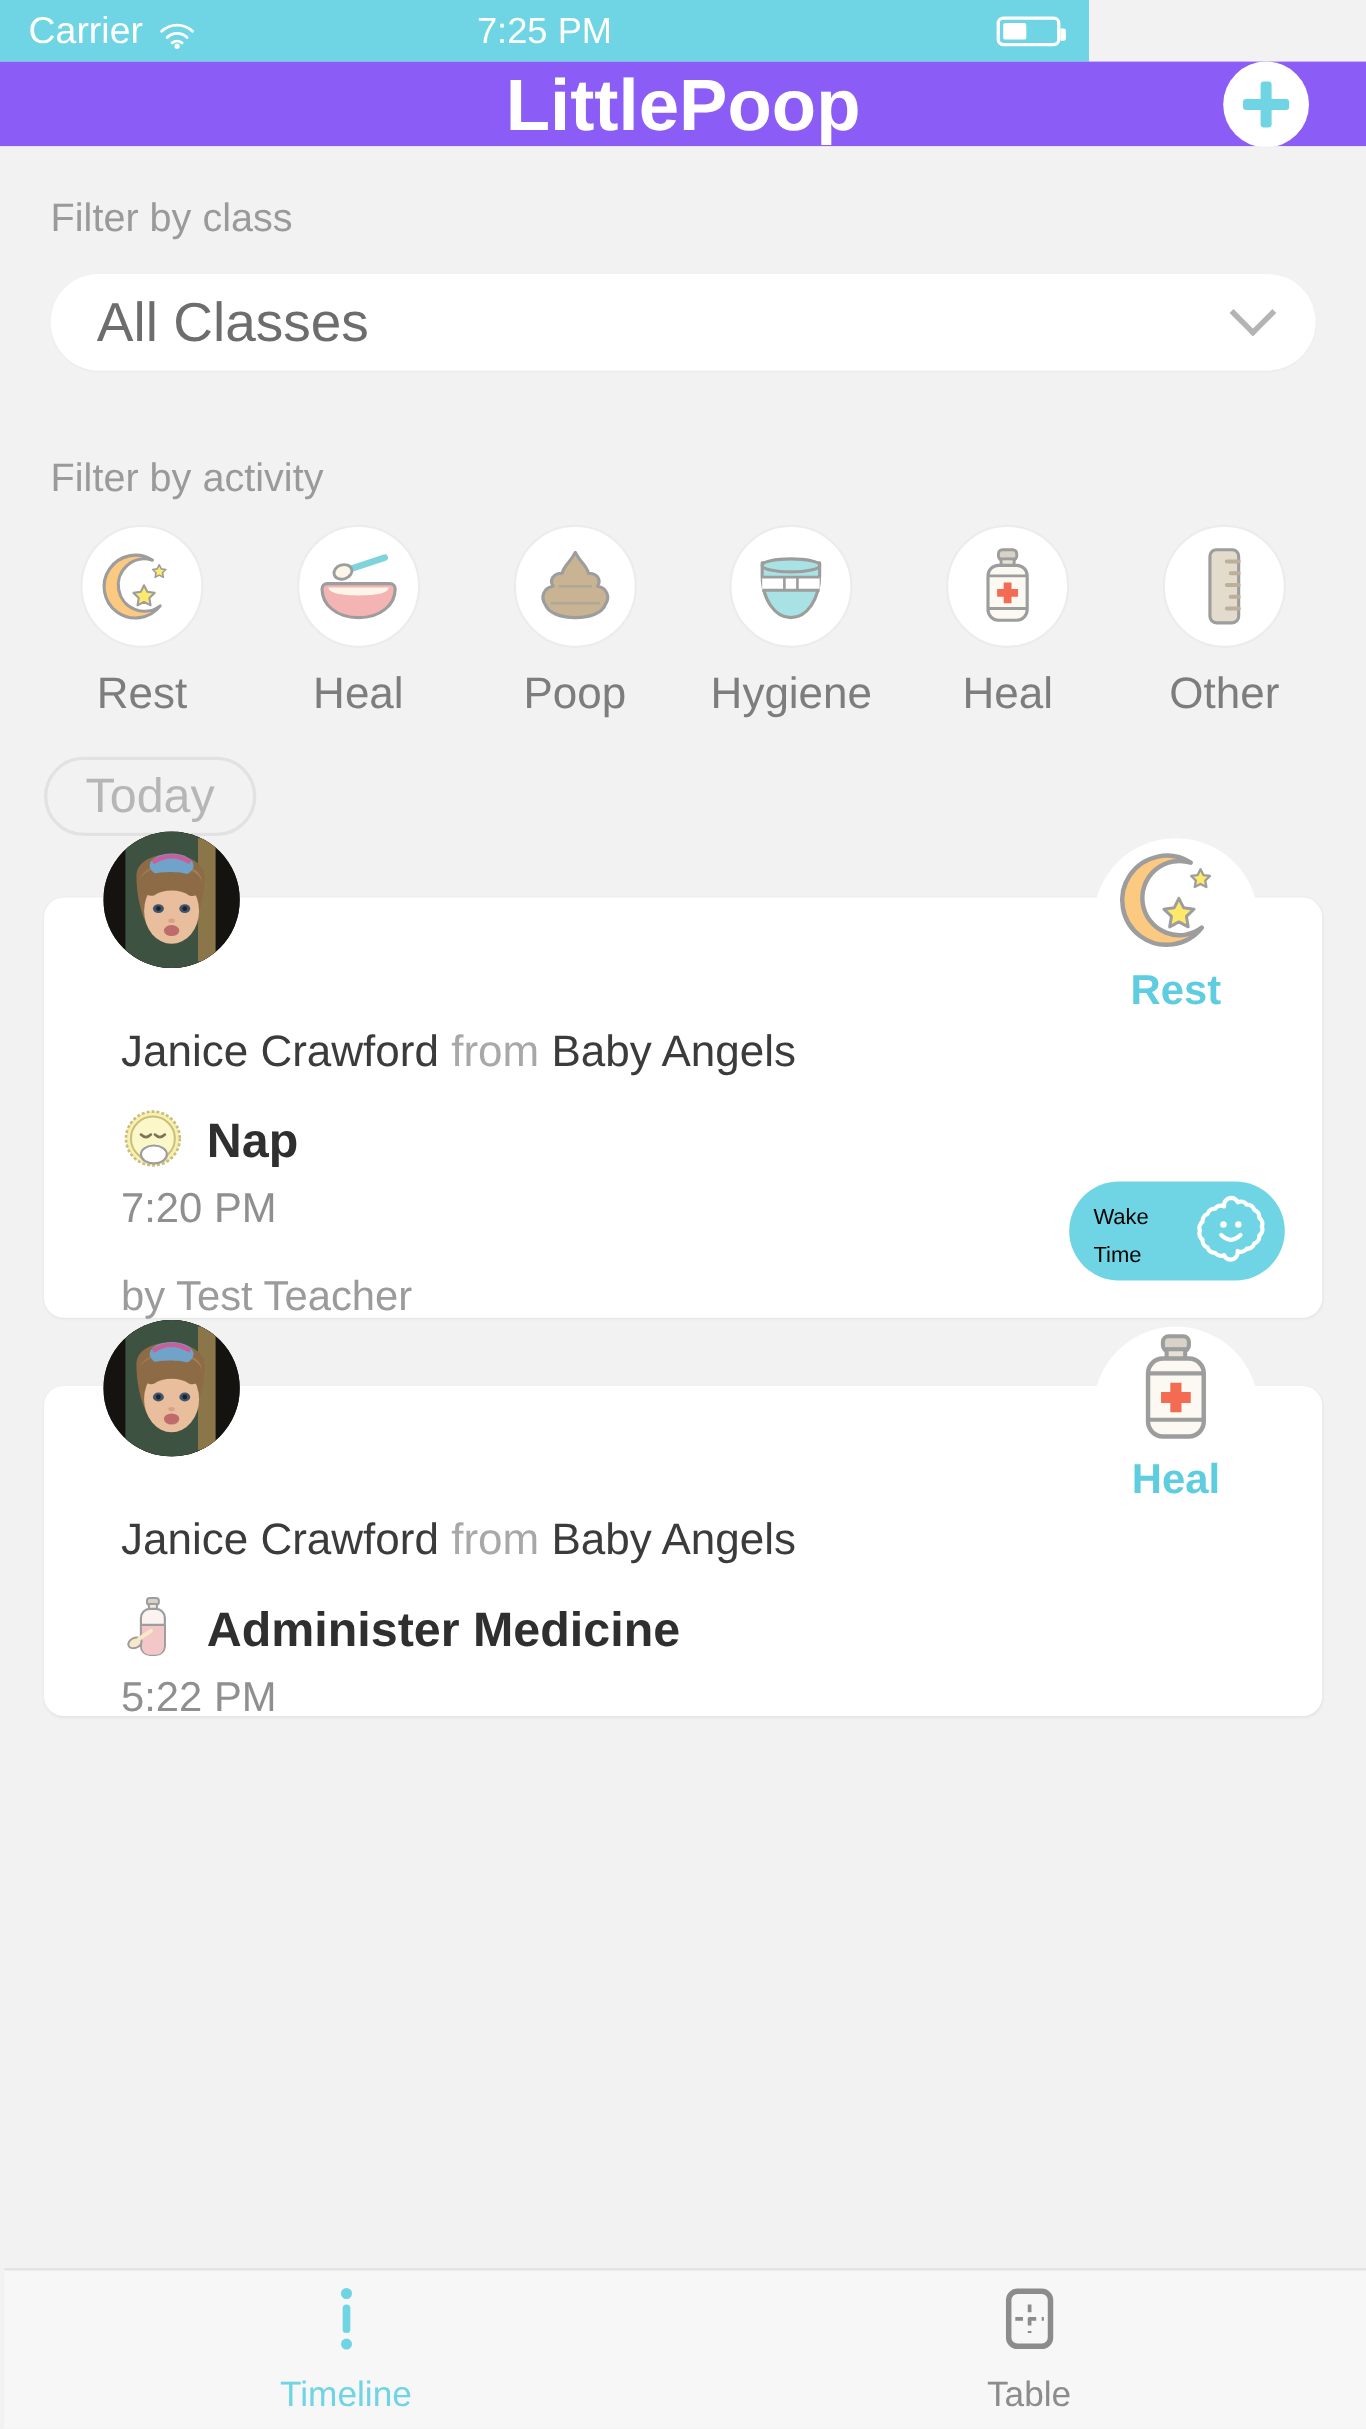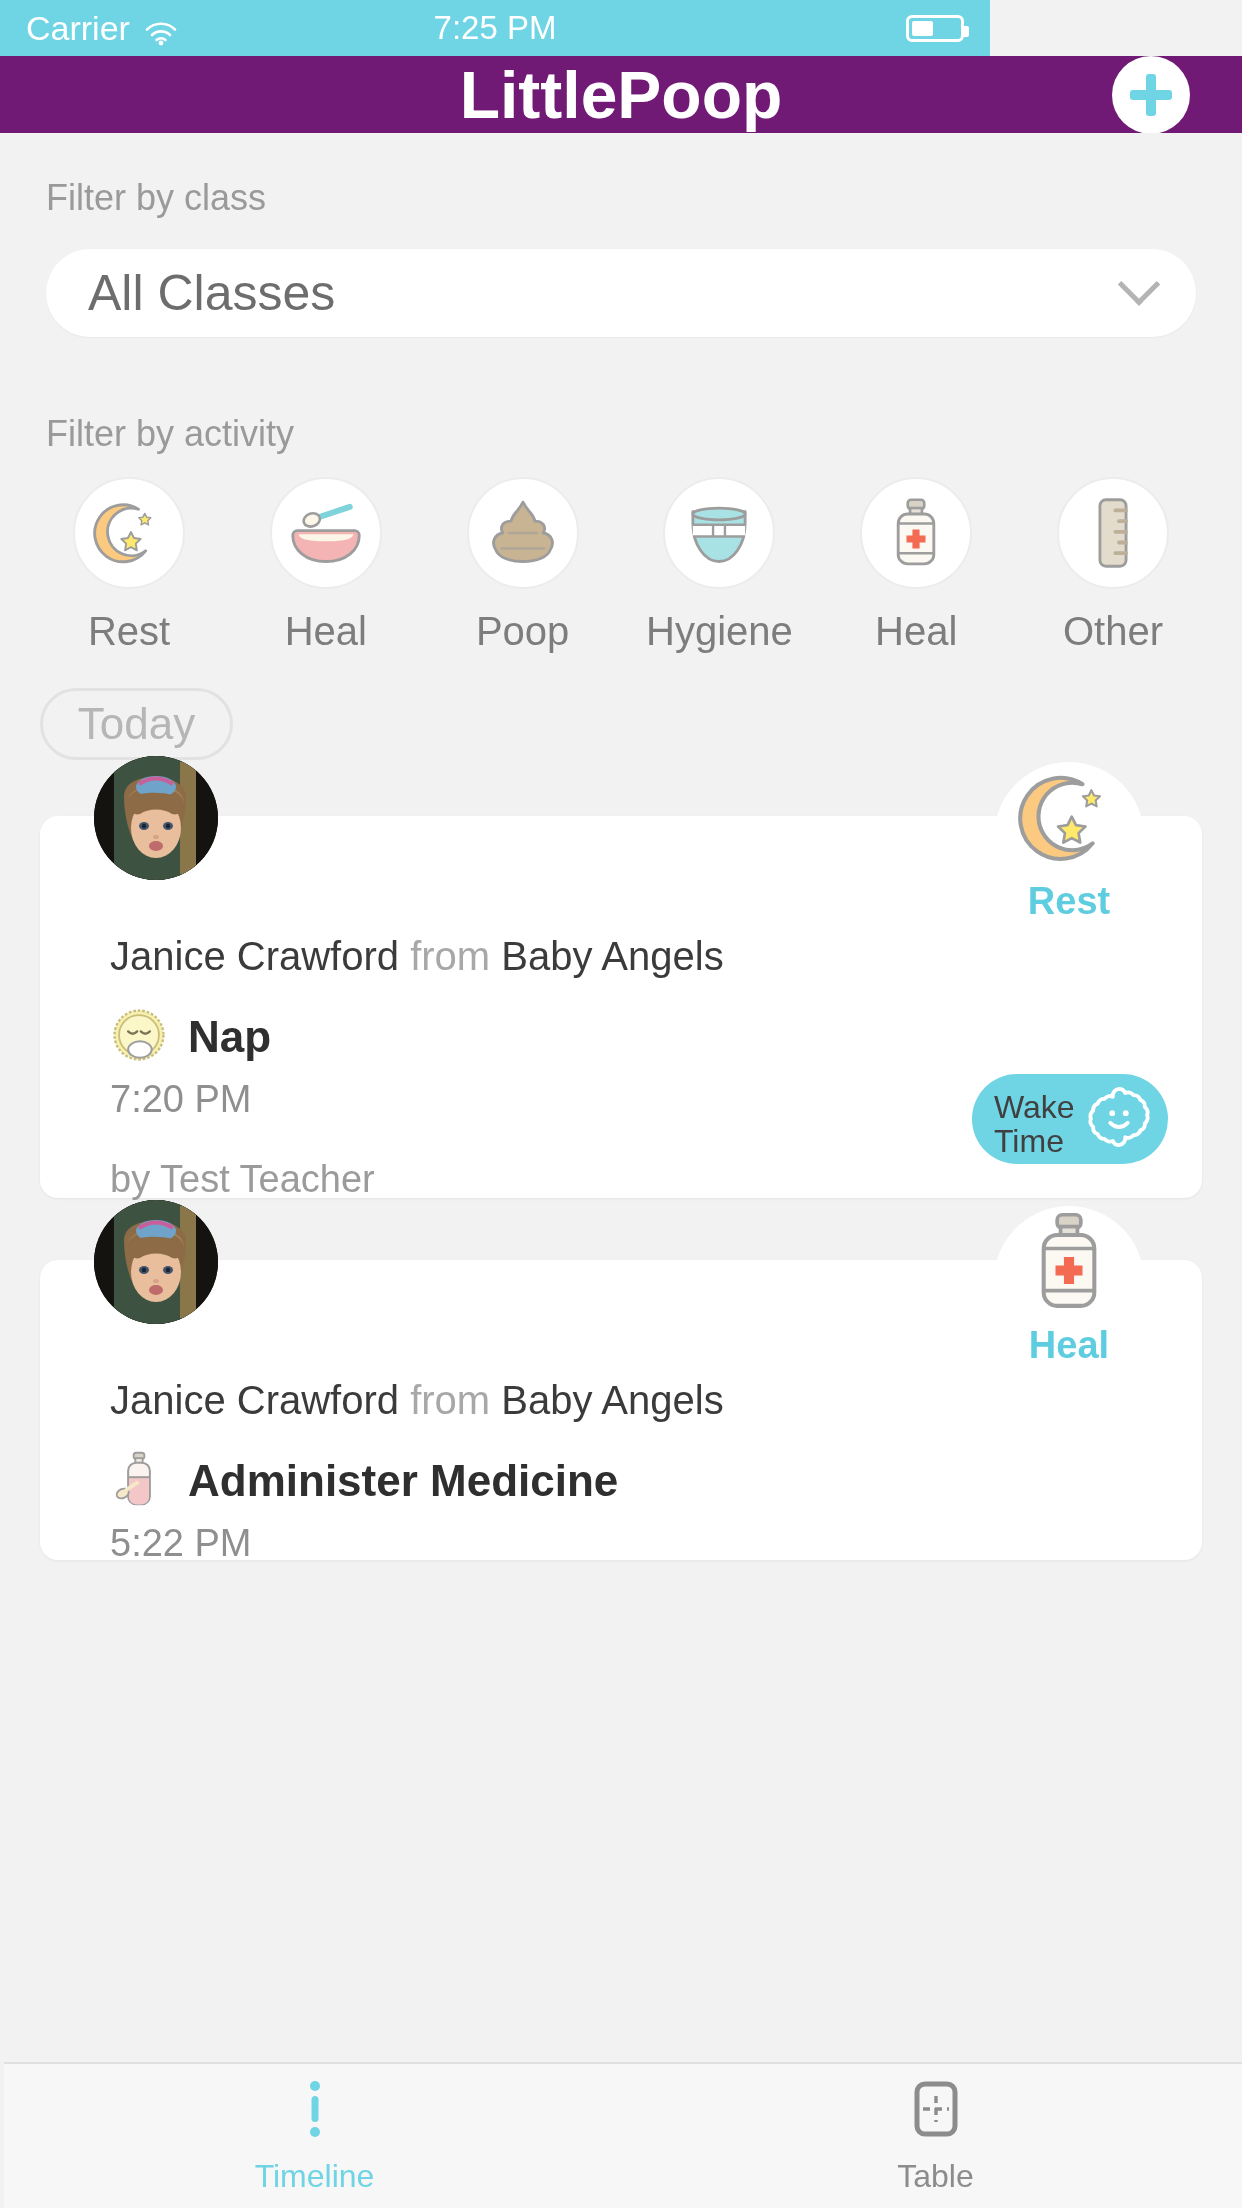--- a/index.html
+++ b/index.html
@@ -28,21 +28,21 @@
   }
   .battery:after{
     content:""; position:absolute; right:-8px; top:8px; width:5px; height:11px;
     background:#ffffff; border-radius:0 2px 2px 0;
   }
   .battery-fill{ position:absolute; left:3px; top:3px; bottom:3px; width:40%; background:#fff; border-radius:2px;}
 
   
   .navbar{
     position:absolute; top:56px; left:0; width:1242px; height:77px;
-    background:#701a75;
+    background:#8b5cf6;
     display:flex; align-items:center; justify-content:center;
   }
   .nav-title{
     color:#ffffff; font-size:66px; font-weight:bold; letter-spacing:0px;
     line-height:66px;
   }
   .add-btn{
     position:absolute; right:52px; top:50%; transform:translateY(-50%);
     width:78px; height:78px; border-radius:50%;
     background:#ffffff; display:flex; align-items:center; justify-content:center;
@@ -161,21 +161,21 @@
     font-size:38px; color:#9b9b9b;
   }
 
   .wake-btn{
     position:absolute; right:34px; top:258px;
     width:196px; height:90px; border-radius:45px;
     background:#6FD4E4; display:flex; align-items:center;
     padding-left:22px; cursor:pointer;
   }
   .wake-label{
-    color:#404040; font-size:32px; line-height:34px; width:88px;margin-top:10px;
+    color:#000000; font-size:20px; line-height:34px; width:88px;margin-top:10px;
   }
   .wake-btn svg{ width:62px; height:62px; margin-left:6px; }
 
   
   .card-2 .time{ top:262px; }
 
   
   .tabbar{
     position:absolute; bottom:0; left:4px; width:1242px; height:146px;
     background:#f7f7f7; border-top:2px solid #e0e0e0;

